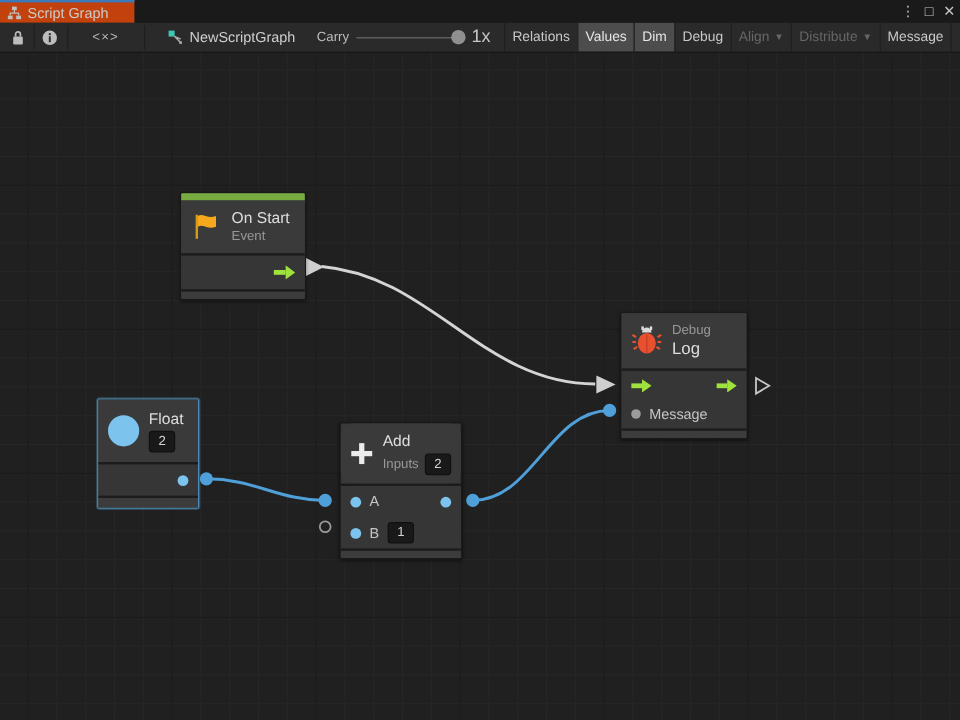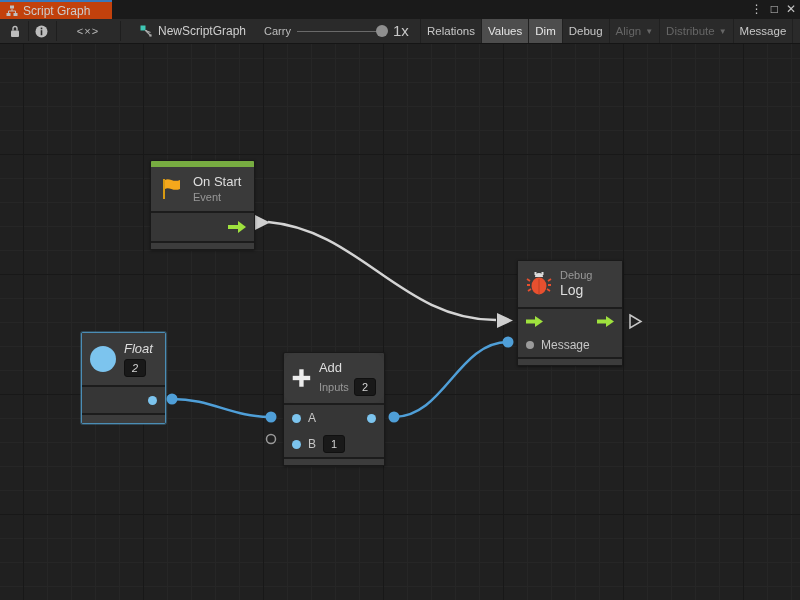--- a/index.html
+++ b/index.html
@@ -54,21 +54,21 @@
               linear-gradient(to bottom,#262626 1px,transparent 1px);
             background-size:120px 120px,120px 120px,24px 24px,24px 24px;
             background-position:23px -10px; }
 
   .wires { position:absolute; left:0; top:0; width:800px; height:556px;
            pointer-events:none; }
 
   
   .node { position:absolute; background:#383838; border:1px solid #191919;
           border-radius:2px; box-shadow:0 1px 3px rgba(0,0,0,.45); }
-  .node.selected { border:1px solid #4b8db5; box-shadow:0 0 0 1px rgba(80,150,190,.35);font-style:italic; }
+  .node.selected { border:1px solid #4b8db5; box-shadow:0 0 0 1px rgba(80,150,190,.35); }
   .node-colorbar { height:6px; background:#77ac41; border-radius:1px 1px 0 0; }
   .node-header { display:flex; align-items:center; gap:8px; padding:0 8px; background:#3a3a3a; }
   .node-title { font-size:13px; color:#dedede; line-height:1.25; }
   .node-kind  { font-size:11px; color:#989898; line-height:1.3; }
   .node-body { background:#363636; border-top:2px solid #1c1c1c; }
   .node-footer { background:#3c3c3c; border-top:2px solid #1c1c1c; }
   .port-row { display:flex; align-items:center; gap:7px; padding:0 8px; }
   .port-dot { width:9px; height:9px; border-radius:50%; background:#7cc4ee; flex:0 0 auto; }
   .port-dot.gray { background:#9b9b9b; width:8px; height:8px; }
   .port-label { font-size:12px; color:#c6c6c6; }

